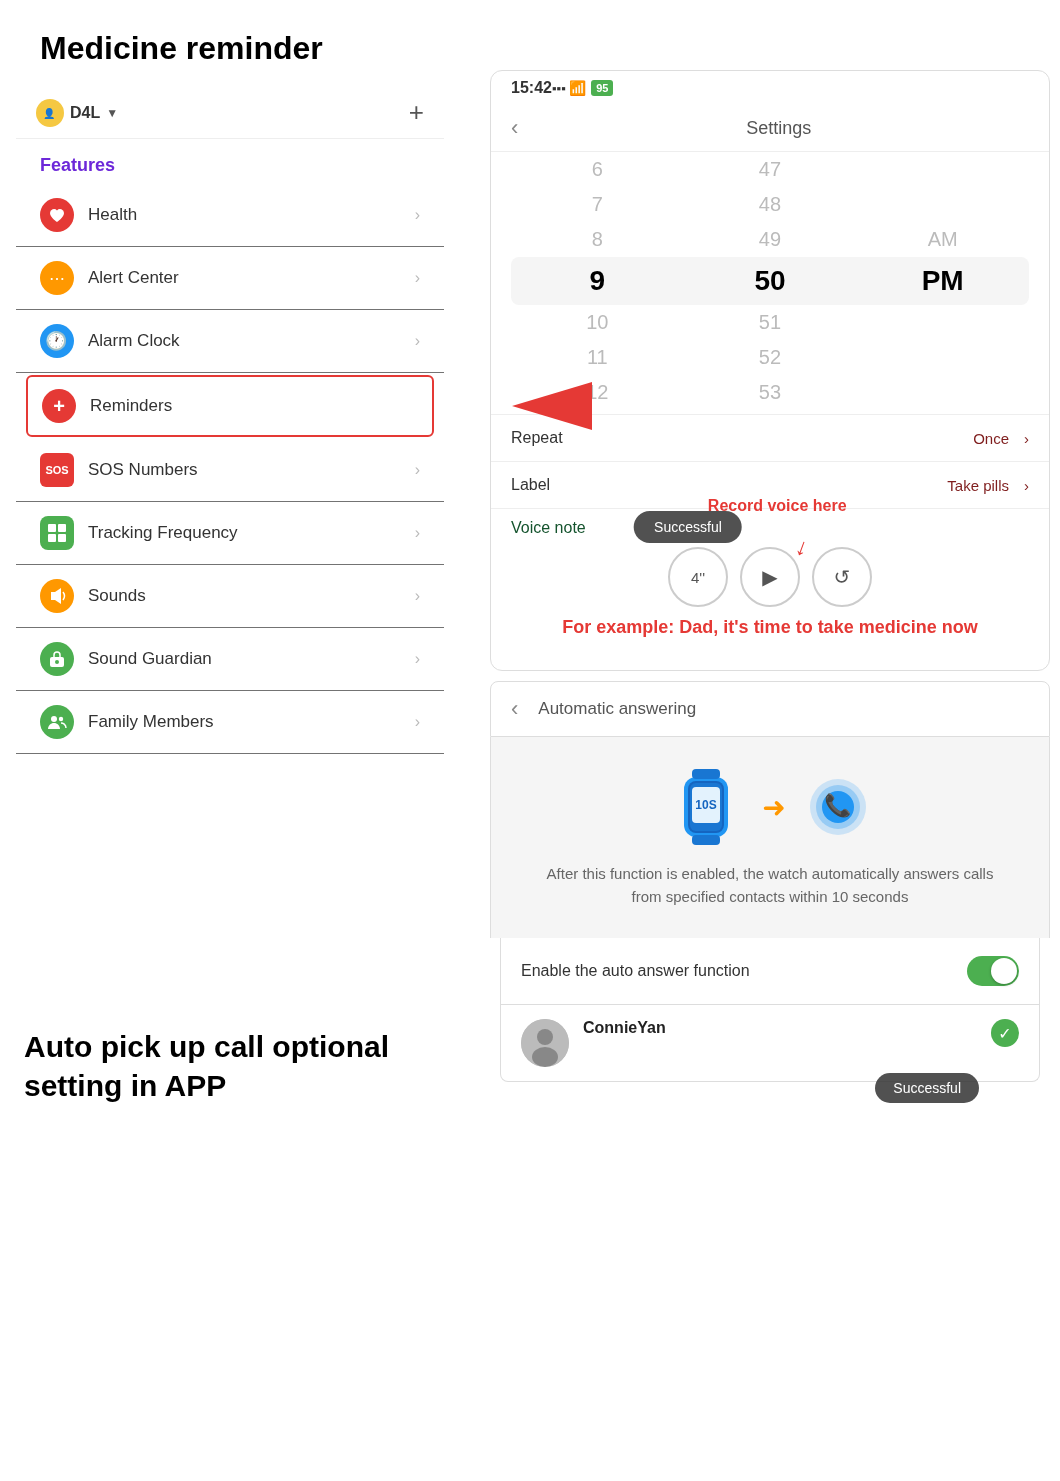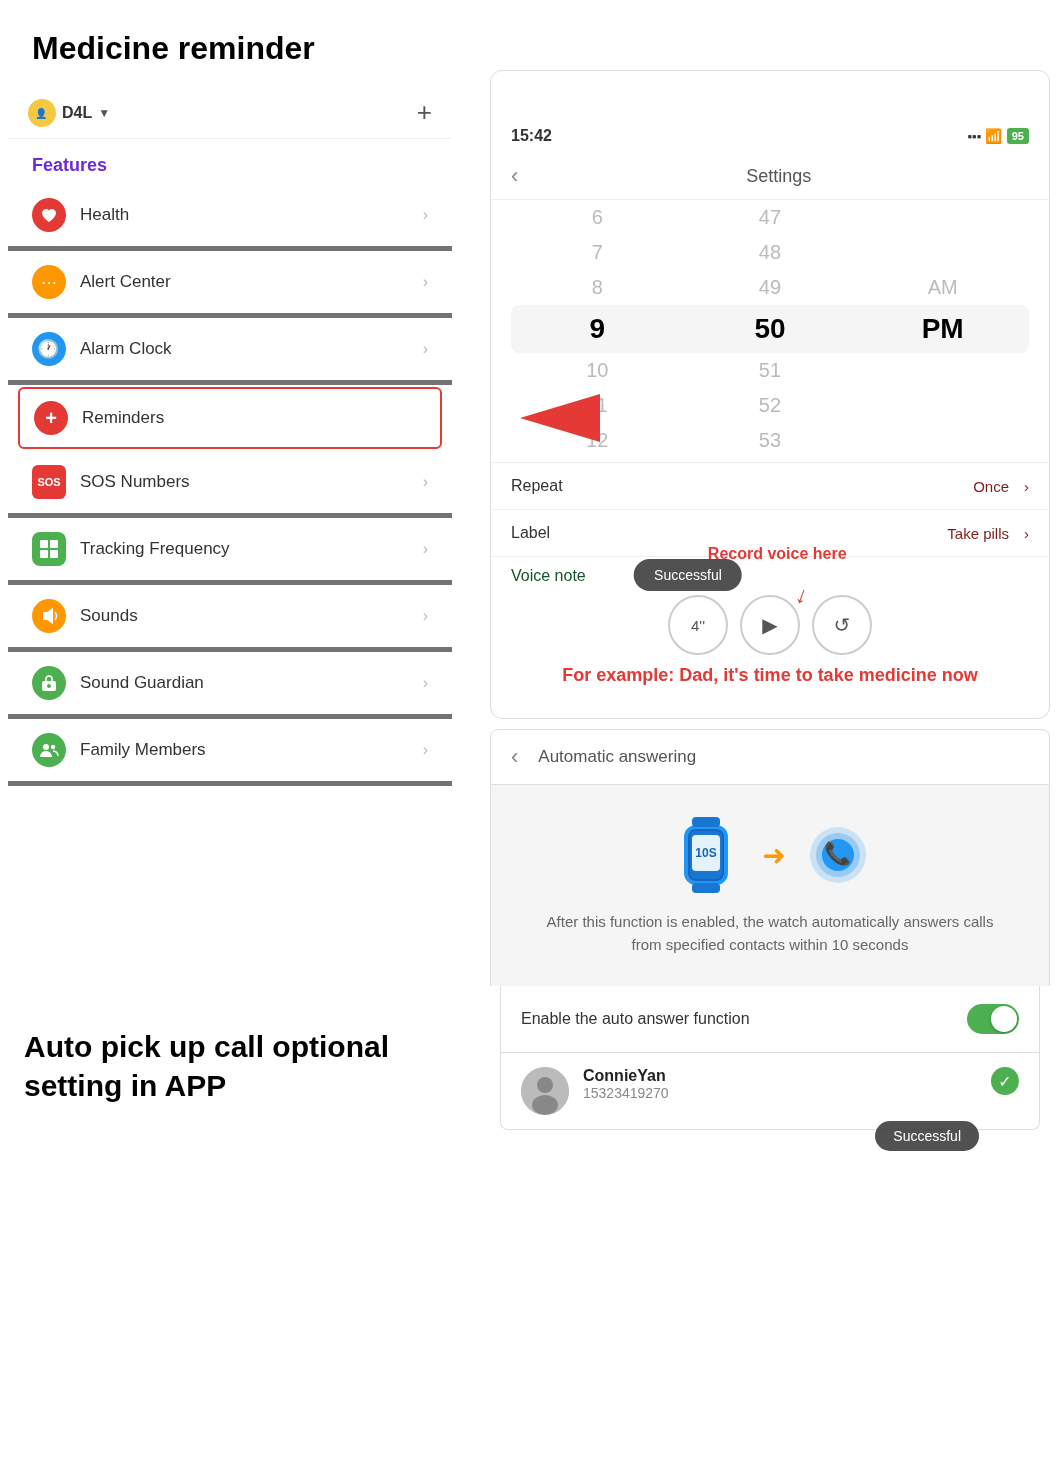--- a/index.html
+++ b/index.html
@@ -12,21 +12,21 @@
     }
 
     
     .left-panel {
       position: absolute;
       left: 0;
       top: 0;
       width: 460px;
       height: 1285px;
       background: #fff;
-      padding: 20px 8px;
+      padding: 20px 16px;
     }
 
     .page-title {
       font-size: 32px;
       font-weight: 800;
       padding: 10px 24px 20px;
       color: #000;
     }
 
     .top-bar {
@@ -69,21 +69,21 @@
       font-size: 18px;
       font-weight: 700;
       padding: 16px 24px 8px;
       color: #6d28d9;
     }
 
     .menu-item {
       display: flex;
       align-items: center;
       padding: 14px 24px;
-      border-bottom: 5px solid #737373;
+      border-bottom: 1px solid #737373;
       cursor: pointer;
       position: relative;
     }
 
     .menu-item.highlighted {
       border: 2px solid #e53935;
       margin: 2px 10px;
       border-radius: 6px;
       padding: 12px 14px;
     }
@@ -142,26 +142,24 @@
     .phone-screen-top {
       background: #fff;
       border: 1px solid #ddd;
       border-radius: 12px;
       margin: 70px 10px 0;
       overflow: hidden;
     }
 
     .status-bar {
       display: flex;
-      justify-content: space-between;
       align-items: center;
       padding: 8px 20px;
       font-size: 14px;
       color: #333;
-      margin-top: 48px;
     }
 
     .status-right {
       display: flex;
       align-items: center;
       gap: 4px;
       font-size: 12px;
     }
 
     .battery-badge {
@@ -704,21 +702,20 @@
       <div class="contact-avatar">
 
         <svg width="48" height="48" viewBox="0 0 48 48">
           <circle cx="24" cy="24" r="24" fill="#bbb"></circle>
           <circle cx="24" cy="18" r="8" fill="#888"></circle>
           <ellipse cx="24" cy="38" rx="13" ry="10" fill="#888"></ellipse>
         </svg>
       </div>
       <div class="contact-info">
         <div class="contact-name">ConnieYan</div>
-        <div class="contact-phone">15323419270</div>
       </div>
       <div class="contact-check">✓</div>
 
       <div style="position:absolute;bottom:-22px;right:60px;background:rgba(50,50,50,0.85);color:#fff;padding:7px 18px;border-radius:18px;font-size:14px;z-index:5;">Successful</div>
     </div>
   </div>
 
 </div>
 
 </body></html>

